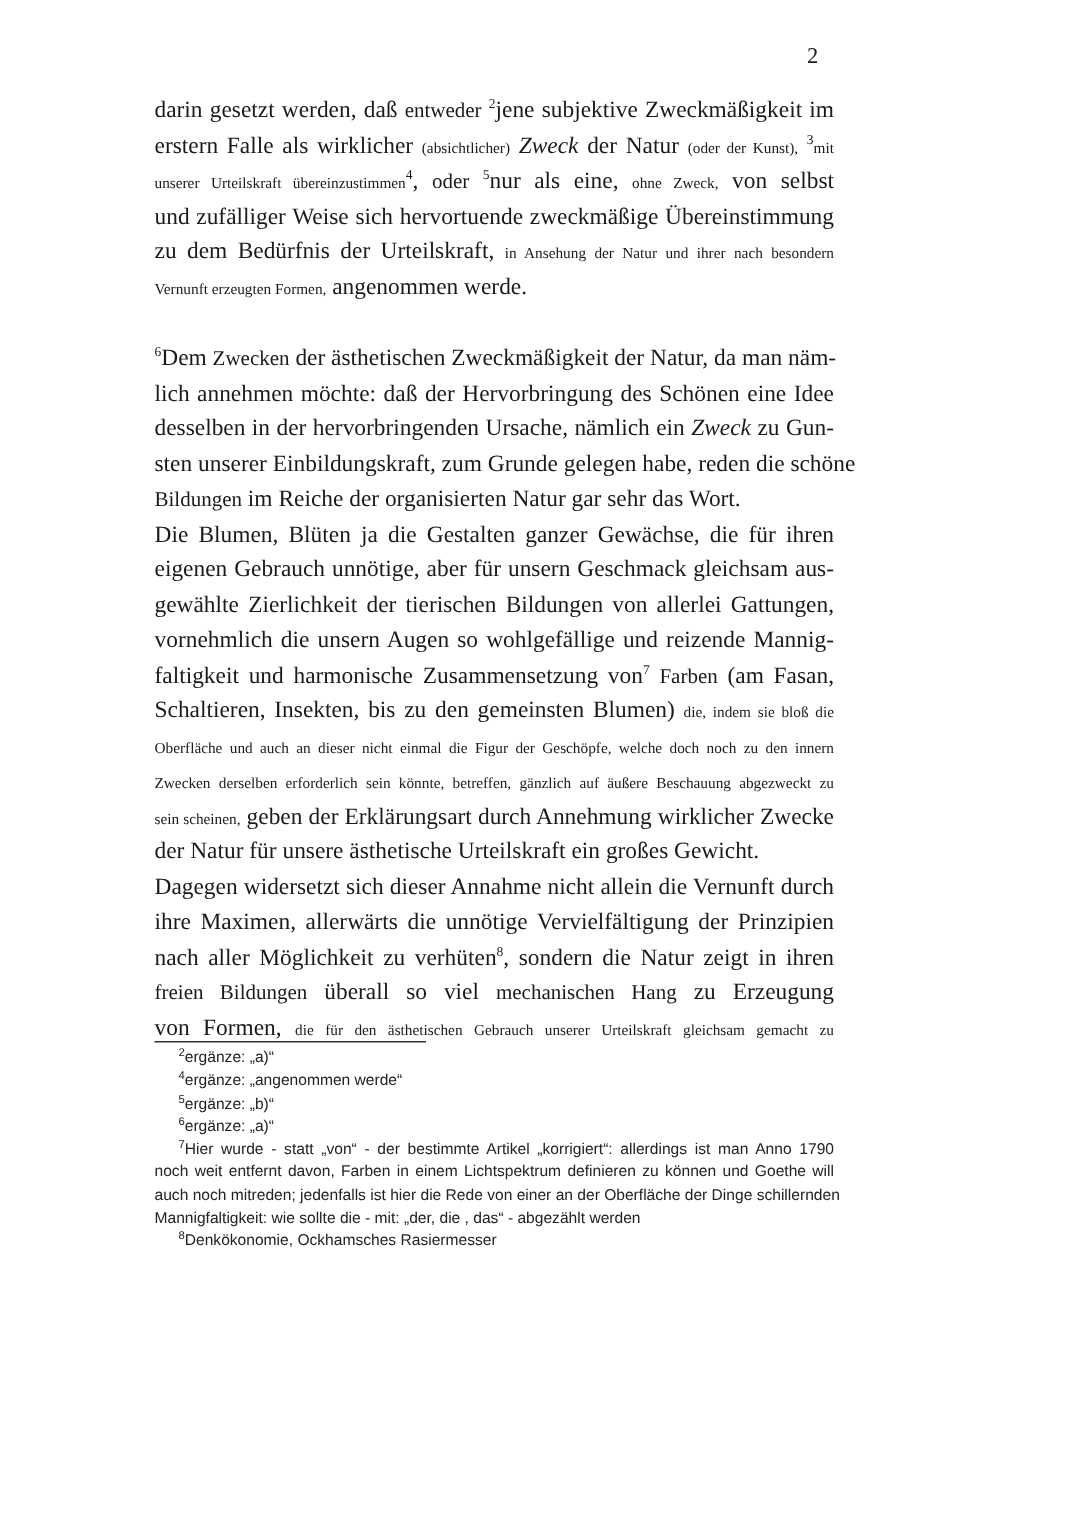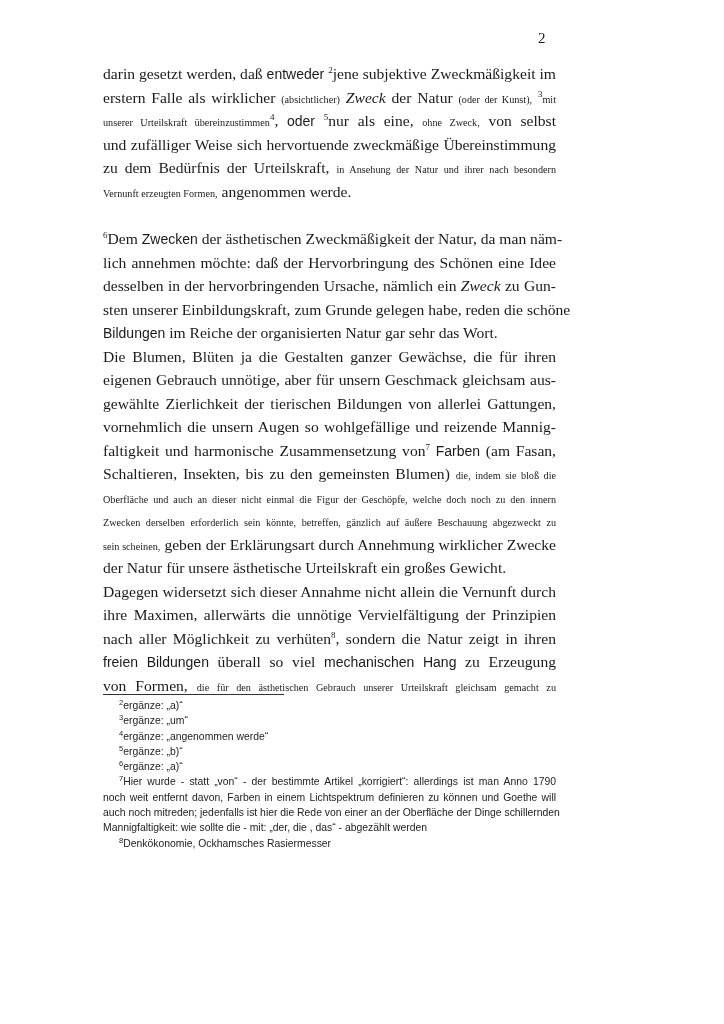--- a/index.html
+++ b/index.html
@@ -6,21 +6,21 @@
     body { width: 724px; height: 1024px; position: relative; overflow: hidden;
            font-family: "DejaVu Serif", "Liberation Serif", serif; color: #1a1a1a; }
     .page-num { position: absolute; left: 538px; top: 30px; font-size: 15px;
                 font-family: "Liberation Serif", serif; }
     .body { position: absolute; left: 103px; top: 62px; width: 453px; }
     .line { height: 23.5px; line-height: 23.5px; white-space: nowrap; font-size: 15.6px;
             font-family: "Liberation Serif", serif; text-align: justify; text-align-last: justify;
             display: block; }
     .line.last { text-align-last: left; }
     .gap { height: 24px; }
-    .tt { font-family: Liberation Sans, sans-serif; font-size: 14px; }
+    .tt { font-family: Liberation Serif, serif; font-size: 14px; }
     .it { font-style: italic; }
     .sm { font-size: 10.2px; }
     sup { font-size: 9px; line-height: 0; vertical-align: 6px; }
     .rule { position: absolute; left: 103px; top: 694px; width: 181px; height: 0;
             border-top: 1px solid #333; }
     .fn { position: absolute; left: 103px; top: 698px; width: 453px;
           font-family: Liberation Sans, sans-serif; font-size: 10.4px; color: #222; }
     .fn-line { height: 15.3px; line-height: 15.3px; white-space: nowrap; text-align: justify;
                text-align-last: justify; }
     .fn-line.last { text-align-last: left; }
@@ -71,21 +71,20 @@
     <span class="line"><span>nach aller Möglichkeit zu verhüten</span><sup>8</sup><span>, sondern die Natur zeigt in ihren</span></span>
     <span class="line"><span class="tt">freien Bildungen</span><span> überall so viel </span><span class="tt">mechanischen Hang</span><span> zu Erzeugung</span></span>
     <span class="line"><span>von Formen, </span><span class="sm">die für den ästhetischen Gebrauch unserer Urteilskraft gleichsam gemacht zu</span></span>
   </div>
 </div>
 
 <div class="rule"></div>
 
 <div class="fn">
   <div class="fn-line indent last"><sup>2</sup><span>ergänze: „a)“</span></div>
-  <div class="fn-line indent last"><sup>3</sup><span>ergänze: „um“</span></div>
   <div class="fn-line indent last"><sup>4</sup><span>ergänze: „angenommen werde“</span></div>
   <div class="fn-line indent last"><sup>5</sup><span>ergänze: „b)“</span></div>
   <div class="fn-line indent last"><sup>6</sup><span>ergänze: „a)“</span></div>
   <div class="fn-line indent"><sup>7</sup><span>Hier wurde - statt „von“ - der bestimmte Artikel „korrigiert“: allerdings ist man Anno 1790</span></div>
   <div class="fn-line"><span>noch weit entfernt davon, Farben in einem Lichtspektrum definieren zu können und Goethe will</span></div>
   <div class="fn-line"><span>auch noch mitreden; jedenfalls ist hier die Rede von einer an der Oberfläche der Dinge schillernden</span></div>
   <div class="fn-line last"><span>Mannigfaltigkeit: wie sollte die - mit: „der, die , das“ - abgezählt werden</span></div>
   <div class="fn-line indent last"><sup>8</sup><span>Denkökonomie, Ockhamsches Rasiermesser</span></div>
 </div>
 

